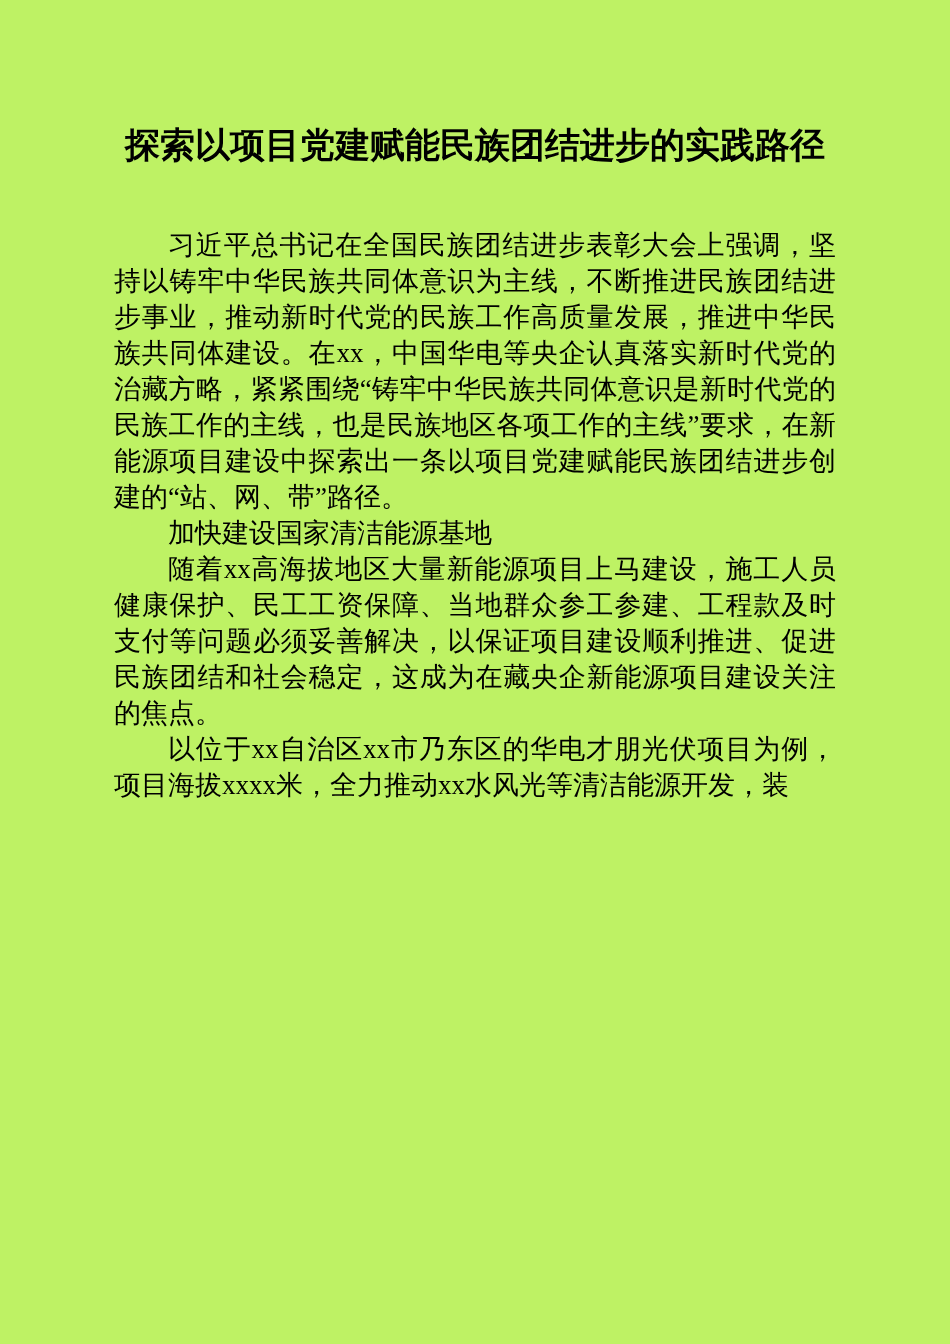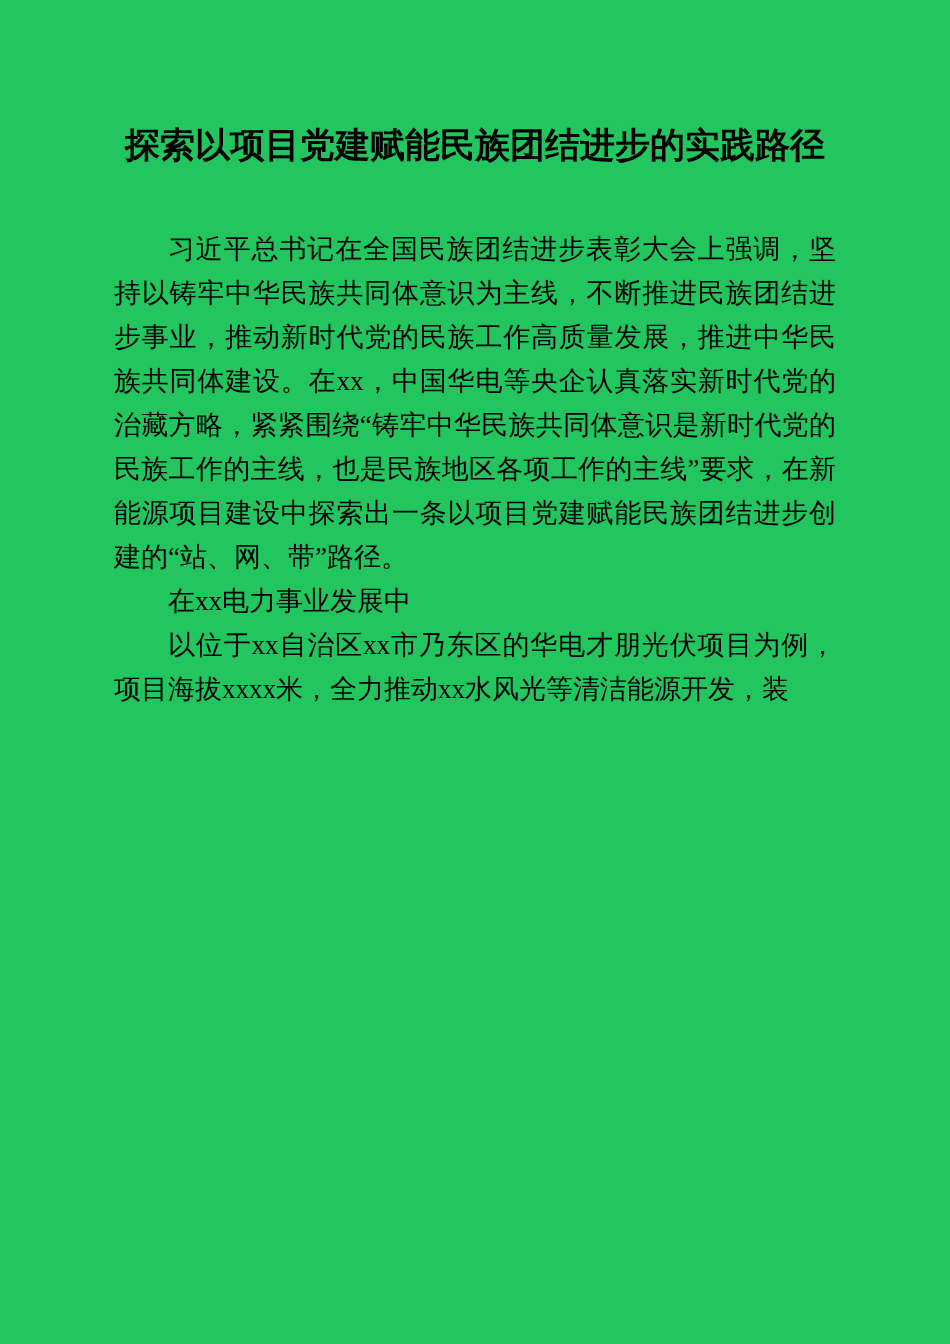--- a/index.html
+++ b/index.html
@@ -5,49 +5,50 @@
     html, body {
       margin: 0;
       padding: 0;
       background: #ffffff;
     }
     .page {
       position: relative;
       width: 950px;
       height: 1344px;
       margin: 0 auto;
-      background: #22c55e;
+      background: #bef264;
       box-sizing: border-box;
       padding: 122px 114px 0 114px;
       color: #000000;
       font-family: "Liberation Serif", "DejaVu Serif", serif;
       overflow: hidden;
     }
     .doc-title {
       margin: 0 0 58px 0;
       font-size: 35px;
       font-weight: bold;
       line-height: 1.35;
       text-align: center;
       letter-spacing: 0px;
       font-family: "Liberation Serif", "DejaVu Serif", serif;
     }
     .doc-body p {
       margin: 0;
       font-size: 27px;
-      line-height: 44px;
+      line-height: 36px;
       text-align: justify;
       text-justify: inter-ideograph;
       text-indent: 2em;
       word-break: break-all;
     }
   </style>
 </head>
 <body>
 
 <div class="page">
   <h1 class="doc-title">探索以项目党建赋能民族团结进步的实践路径</h1>
   <div class="doc-body">
     <p>习近平总书记在全国民族团结进步表彰大会上强调，坚持以铸牢中华民族共同体意识为主线，不断推进民族团结进步事业，推动新时代党的民族工作高质量发展，推进中华民族共同体建设。在xx，中国华电等央企认真落实新时代党的治藏方略，紧紧围绕“铸牢中华民族共同体意识是新时代党的民族工作的主线，也是民族地区各项工作的主线”要求，在新能源项目建设中探索出一条以项目党建赋能民族团结进步创建的“站、网、带”路径。</p>
-    <p>在xx电力事业发展中</p>
+    <p>加快建设国家清洁能源基地</p>
+    <p>随着xx高海拔地区大量新能源项目上马建设，施工人员健康保护、民工工资保障、当地群众参工参建、工程款及时支付等问题必须妥善解决，以保证项目建设顺利推进、促进民族团结和社会稳定，这成为在藏央企新能源项目建设关注的焦点。</p>
     <p>以位于xx自治区xx市乃东区的华电才朋光伏项目为例，项目海拔xxxx米，全力推动xx水风光等清洁能源开发，装</p>
   </div>
 </div>
 
 </body></html>

